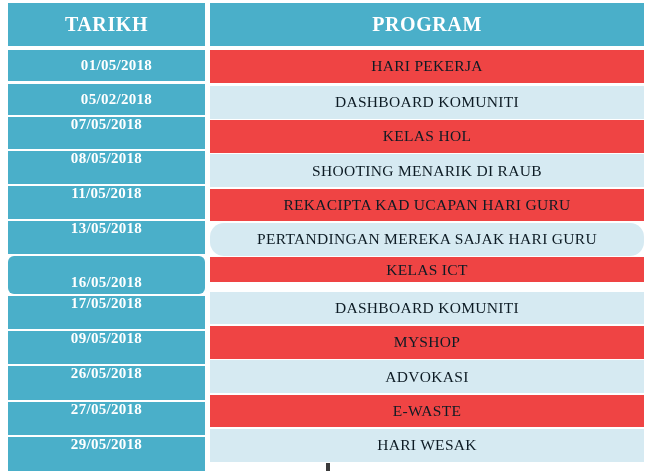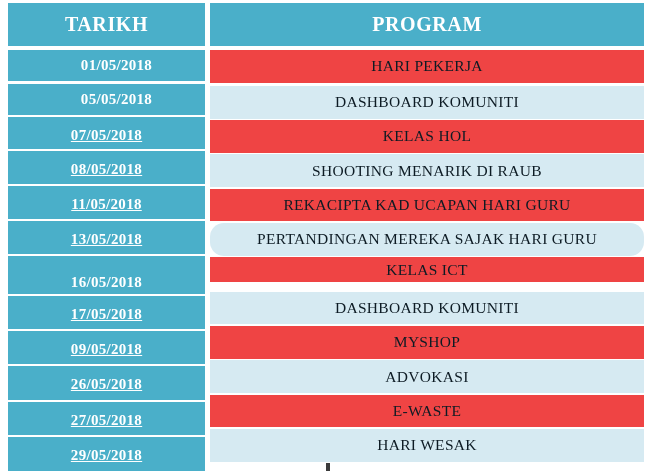--- a/index.html
+++ b/index.html
@@ -67,22 +67,22 @@
     color: #ffffff;
     font-weight: bold;
     font-size: 15px;
     letter-spacing: 0.3px;
     display: flex;
     justify-content: center;
     box-sizing: border-box;
   }
   .date-cell .date-text { line-height: 1; }
   .date-cell.va-center { align-items: center; padding-left: 20px; }
-  .date-cell.va-bottom { align-items: flex-end; padding-bottom: 4px; }
-  .date-cell.va-top    { align-items: flex-start; padding-top: 11px; text-decoration: underline; }
+  .date-cell.va-bottom { align-items: flex-end; padding-bottom: 4px; border-radius: 6px; }
+  .date-cell.va-top    { align-items: flex-start; padding-top: 0; }
 
   
   .program-col {
     position: absolute;
     left: 210px;
     top: 50px;
     width: 434px;
   }
   .program-cell {
     position: absolute;
@@ -118,21 +118,21 @@
   <div class="header-row">
     <div class="header-cell program">PROGRAM</div>
     <div class="header-cell date">TARIKH</div>
   </div>
 
   <div class="date-col" id="date-col">
       <div class="date-cell va-center" style="top: 0px; height: 31px;">
         <span class="date-text">01/05/2018</span>
       </div>
       <div class="date-cell va-center" style="top: 33.5px; height: 31.5px;">
-        <span class="date-text">05/05/2018</span>
+        <span class="date-text">05/02/2018</span>
       </div>
       <div class="date-cell va-top" style="top: 67px; height: 31.5px;">
         <span class="date-text">07/05/2018</span>
       </div>
       <div class="date-cell va-top" style="top: 100.5px; height: 33px;">
         <span class="date-text">08/05/2018</span>
       </div>
       <div class="date-cell va-top" style="top: 135.5px; height: 33px;">
         <span class="date-text">11/05/2018</span>
       </div>

